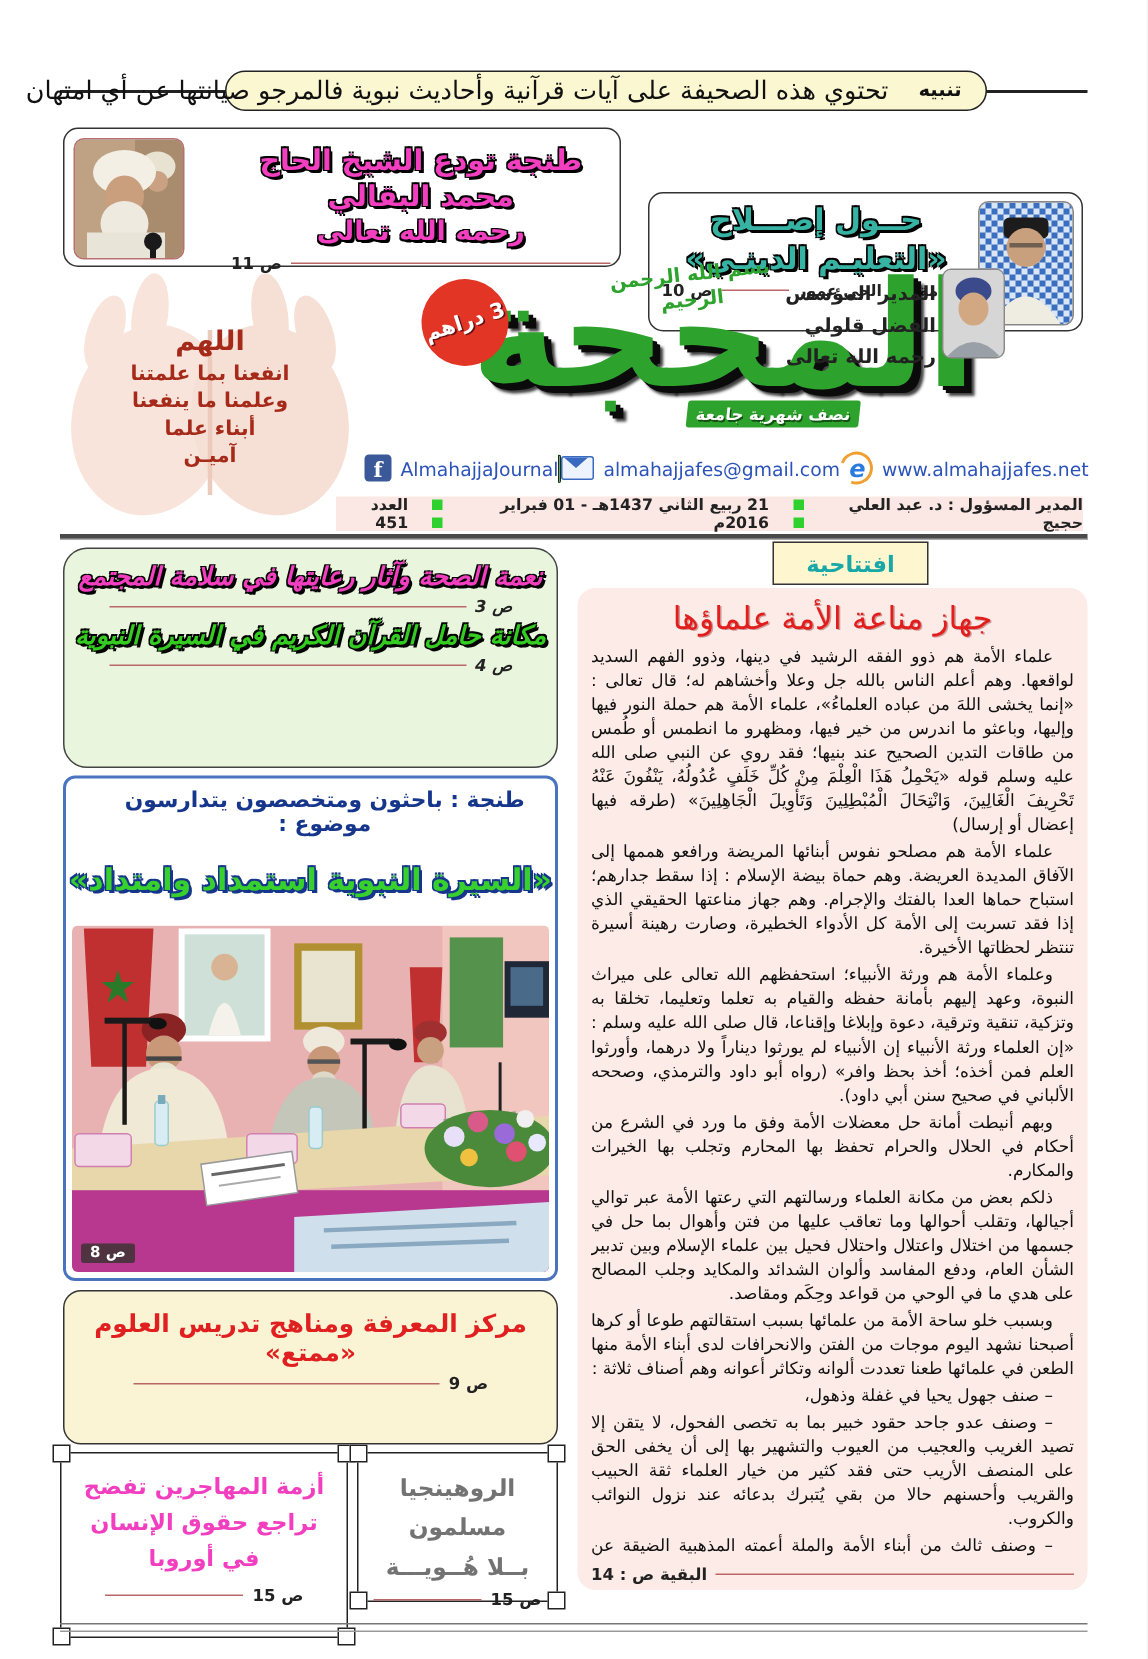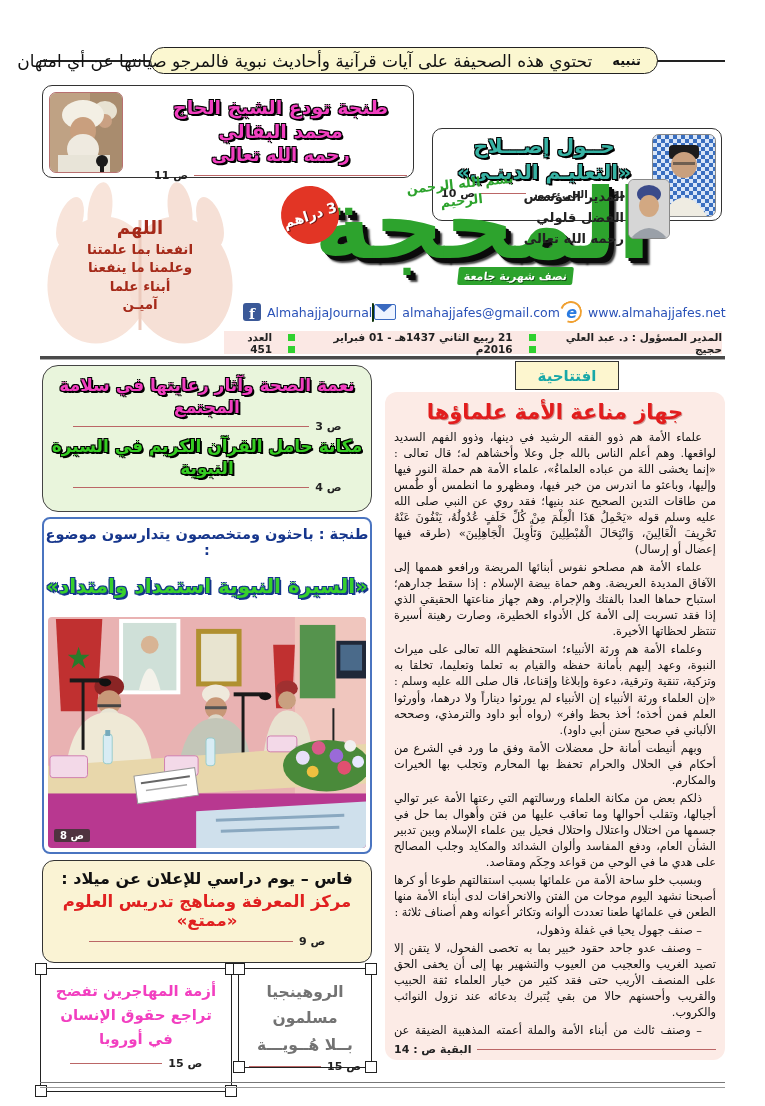--- a/index.html
+++ b/index.html
@@ -64,26 +64,26 @@
      font-style:italic;display:flex;align-items:center;justify-content:center;
      border:2px solid #f0a030;border-left-color:transparent;transform:rotate(-25deg);}
   .ie-badge span{transform:rotate(25deg);}
   .info-strip{left:224px;top:331px;width:498px;height:23px;background:#fbe8e4;display:flex;
      align-items:center;justify-content:center;gap:7px;font-size:10.5px;font-weight:bold;color:#222;}
   .gsq{display:inline-block;width:7px;height:7px;background:#2fd12f;margin:0 1px;}
   .main-rule{left:40px;top:356px;width:685px;height:3px;background:#4a4a4a;border-bottom:1px solid #aaa;}
 
   
   .health-box{left:42px;top:365px;width:330px;height:147px;background:#e9f5dc;
-     border:1.5px solid #444;border-radius:16px;box-sizing:border-box;padding:8px 0 4px;}
+     border:1.5px solid #444;border-radius:16px;box-sizing:border-box;padding:8px 0 4px;font-style:italic;}
   .health-h{font-size:17px;font-weight:bold;text-align:center;line-height:1.3;}
   .health-h.green{color:#35cc22;}
   .tangier-box{left:42px;top:517px;width:330px;height:337px;border:2px solid #4a74c0;
      border-radius:8px;box-sizing:border-box;background:#fff;overflow:hidden;}
-  .tangier-kicker{margin-top:7px;text-align:center;font-size:14.5px;font-weight:bold;color:#16368c;}
+  .tangier-kicker{margin-top:7px;text-align:center;font-size:14.5px;font-weight:bold;color:#16368c;padding-left:19px;}
   .tangier-title{margin-top:16px;text-align:center;font-size:20px;font-weight:bold;}
   .tangier-photo{position:absolute;left:4px;right:4px;top:98px;bottom:4px;border-radius:4px;overflow:hidden;}
   .photo-pnum{position:absolute;left:6px;bottom:6px;background:rgba(60,50,50,.85);color:#fff;
      font-size:10px;font-weight:bold;padding:1px 6px;border-radius:2px;}
   .fes-box{left:42px;top:860px;width:330px;height:103px;background:#faf3d4;border:1.5px solid #333;
      border-radius:12px;box-sizing:border-box;padding:8px 16px 4px;}
   .fes-kicker{font-size:16px;font-weight:bold;color:#111;text-align:center;}
   .fes-title{font-size:16.5px;font-weight:bold;color:#e02020;text-align:center;margin-top:4px;}
   .orn{border:1.5px solid #222;background:#fff;box-sizing:border-box;padding:10px 10px 4px;}
   .orn i{position:absolute;width:10px;height:10px;border:1.5px solid #222;background:#fff;}
@@ -93,21 +93,21 @@
   .migrants-title{font-size:15px;font-weight:bold;color:#f23fc0;text-align:center;line-height:1.6;}
   .rohingya-box{left:238px;top:968px;width:134px;height:100px;}
   .rohingya-title{font-size:15.5px;font-weight:bold;color:#737373;text-align:center;line-height:1.7;}
   .bottom-rule{left:40px;top:1082px;width:685px;height:4px;border-top:1.5px solid #777;border-bottom:1px solid #999;}
 
   
   .edit-label{left:515px;top:361px;width:102px;height:27px;background:#fdf6cf;border:1.5px solid #333;
      display:flex;align-items:center;justify-content:center;color:#18a8a8;font-weight:bold;font-size:15px;z-index:3;}
   .editorial-box{left:385px;top:392px;width:340px;height:668px;background:#fcebe6;border-radius:12px;
      box-sizing:border-box;padding:6px 9px 4px;overflow:hidden;display:flex;flex-direction:column;}
-  .edit-title{text-align:center;color:#e21d1d;font-weight:bold;font-size:21px;margin:2px 0 6px;
+  .edit-title{text-align:center;color:#e21d1d;font-weight:normal;font-size:21px;margin:2px 0 6px;
      text-shadow:1px 1px 0 rgba(120,0,0,.35);}
   .edit-body{flex:1;overflow:hidden;font-size:11.3px;line-height:1.42;color:#101010;text-align:justify;}
   .edit-body p{margin:0 0 2px;text-indent:14px;}
   .cont-row{display:flex;align-items:center;gap:6px;font-size:11px;font-weight:bold;color:#222;margin-top:2px;}
   .cont-row .ln{flex:1;border-top:1px solid #b66;}
 </style>
 </head>
 <body>
 
 <div id="page">
@@ -326,21 +326,20 @@
           <circle cx="300" cy="152" r="7" fill="#e05070"></circle>
           <circle cx="268" cy="156" r="6" fill="#f0c040"></circle>
           <circle cx="314" cy="146" r="6" fill="#e8e8ff"></circle>
         </g>
       </svg>
       <span class="photo-pnum">ص 8</span>
     </div>
   </div>
 
   <div class="abs fes-box">
-    <div class="fes-kicker">فاس – يوم دراسي للإعلان عن ميلاد :</div>
     <div class="fes-title">مركز المعرفة ومناهج تدريس العلوم «ممتع»</div>
     <div class="page-row" style="width:80%;margin:5px auto 0;">
       <span>ص 9</span>
       <span class="ln"></span>
     </div>
   </div>
 
   <div class="abs orn migrants-box">
     <i class="tl"></i>
       <i class="tr"></i>

